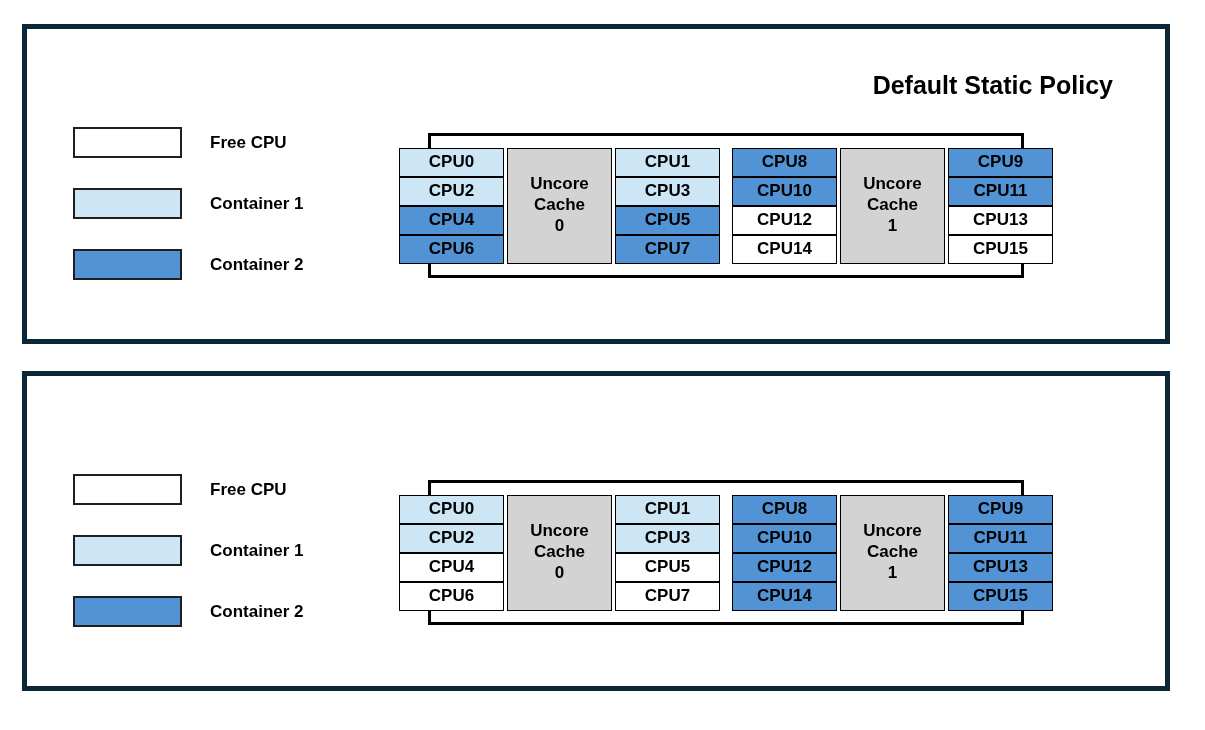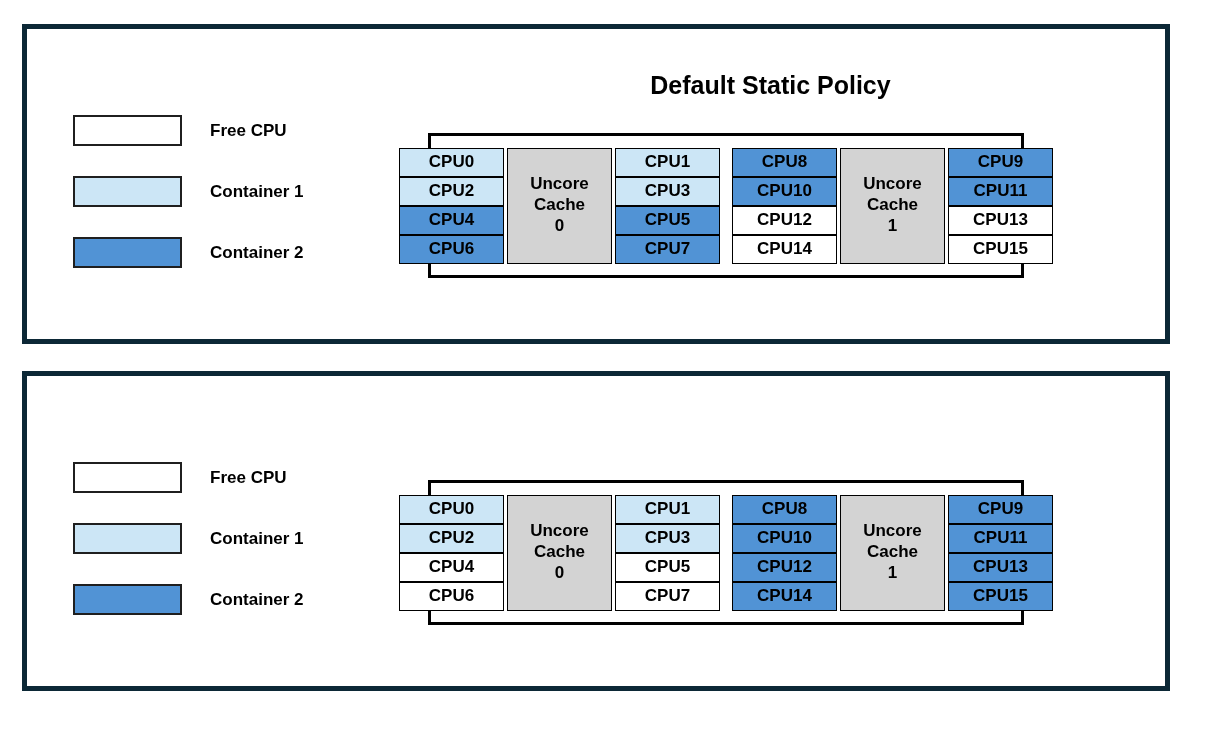--- a/index.html
+++ b/index.html
@@ -22,21 +22,21 @@
     height: 320px;
     box-sizing: border-box;
     background: #ffffff;
   }
   .panel:nth-of-type(1) { top: 24px; }
   .panel:nth-of-type(2) { top: 371px; }
 
   .legend {
     position: absolute;
     left: 46px;
-    top: 86px;
+    top: 98px;
     display: flex;
     flex-direction: column;
     gap: 30px;
   }
   .legend-item {
     display: flex;
     align-items: center;
     height: 31px;
   }
   .swatch {
@@ -52,21 +52,21 @@
     color: #000000;
     white-space: nowrap;
   }
 
   .title {
     position: absolute;
     left: 401px;
     top: 42px;
     width: 685px;
     margin: 0;
-    text-align: center;
+    text-align: right;
     font-size: 25px;
     font-weight: bold;
     color: #000000;
     white-space: nowrap;
   }
 
   .diagram {
     position: absolute;
     left: 401px;
     top: 104px;

